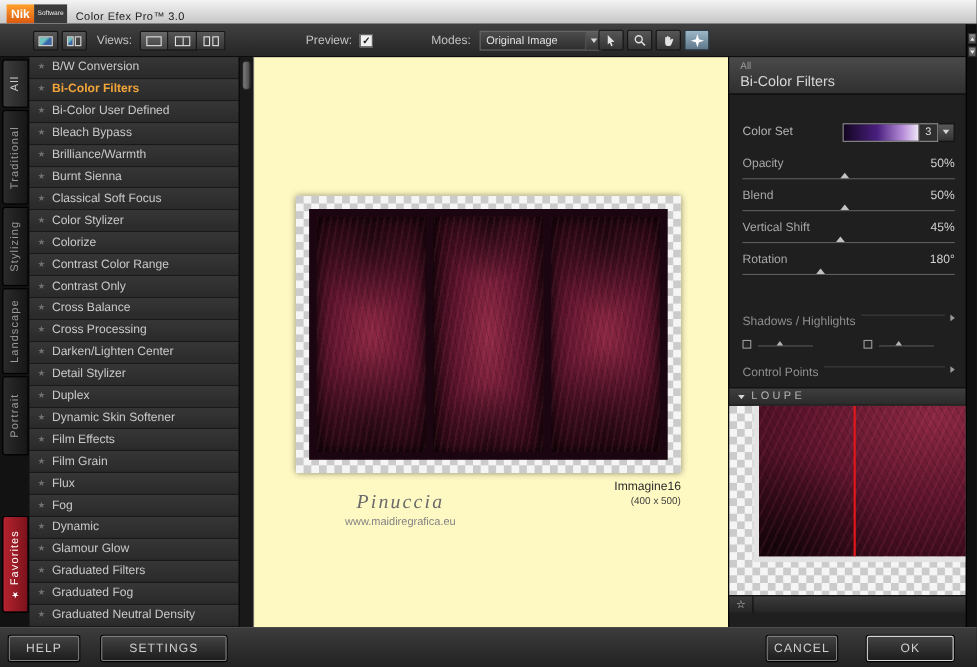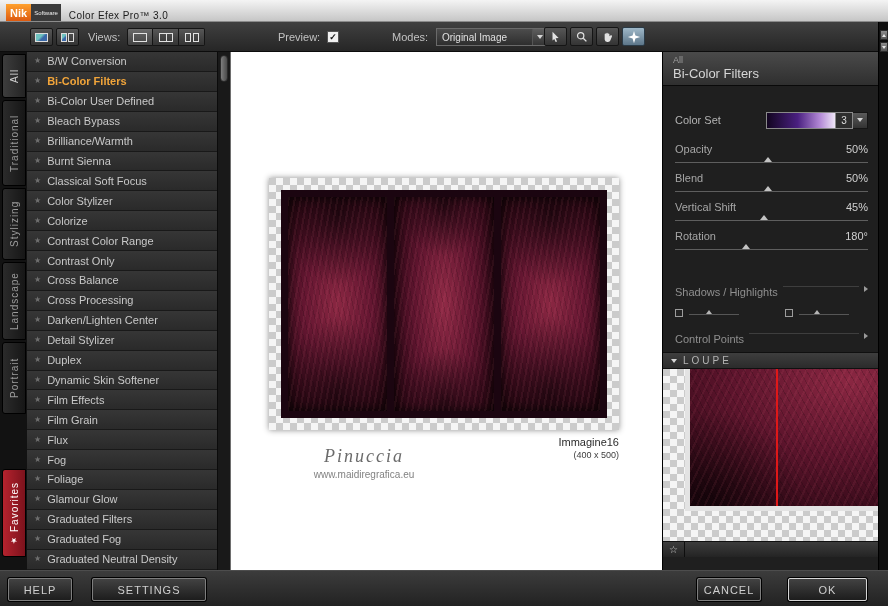--- a/index.html
+++ b/index.html
@@ -70,21 +70,21 @@
   .filter-row{height:19.92px;display:flex;align-items:center;gap:6px;padding-left:7px;
     background:linear-gradient(#363636,#2a2a2a);border-bottom:1px solid #191919}
   .fstar{font-size:8px;color:#6f6f6f;line-height:1}
   .flabel{font-size:11px;color:#c9c9c9;white-space:nowrap}
   .filter-row.selected .flabel{color:#f2a53a;font-weight:bold}
   .filter-scrollbar{position:absolute;right:0;top:0;width:13px;height:100%;background:#191919;border-left:1px solid #0b0b0b}
   .fthumb{position:absolute;left:2px;right:2px;top:3px;height:27px;border-radius:5px;
     background:linear-gradient(90deg,#7d7d7d,#4a4a4a);border:1px solid #2a2a2a}
 
   
-  .preview-area{position:absolute;left:230px;top:52px;width:432px;height:518px;background:#ffffff;border-left:1px solid #6e6e6e}
+  .preview-area{position:absolute;left:230px;top:52px;width:432px;height:518px;background:#fef9c3;border-left:1px solid #6e6e6e}
   .checker{background-image:conic-gradient(#f5f5f5 0 25%,#cbcbcb 0 50%,#f5f5f5 0 75%,#cbcbcb 0);background-size:14px 14px}
   .framed{position:absolute;left:38px;top:126px;width:350px;height:252px;padding:12px;box-shadow:0 0 6px rgba(0,0,0,.45)}
   .tri-image{width:100%;height:100%;background:#1b0510;display:flex;gap:7px;padding:7px}
   .tri-panel{position:relative;flex:1;overflow:hidden;
     background:
       radial-gradient(120% 80% at 50% 8%,rgba(0,0,0,.55),transparent 42%),
       radial-gradient(120% 80% at 50% 92%,rgba(0,0,0,.5),transparent 45%),
       radial-gradient(75% 60% at 50% 50%,#8a2742 0%,#641631 45%,#3c0c1d 78%,#22060f 100%);
     box-shadow:inset 0 0 12px rgba(0,0,0,.85)}
   .tri-panel::after{content:"";position:absolute;inset:0;
@@ -352,21 +352,21 @@
       <div class="filter-row">
         <span class="fstar">★</span>
         <span class="flabel">Flux</span>
       </div>
       <div class="filter-row">
         <span class="fstar">★</span>
         <span class="flabel">Fog</span>
       </div>
       <div class="filter-row">
         <span class="fstar">★</span>
-        <span class="flabel">Foliage</span>
+        <span class="flabel">Dynamic</span>
       </div>
       <div class="filter-row">
         <span class="fstar">★</span>
         <span class="flabel">Glamour Glow</span>
       </div>
       <div class="filter-row">
         <span class="fstar">★</span>
         <span class="flabel">Graduated Filters</span>
       </div>
       <div class="filter-row">

